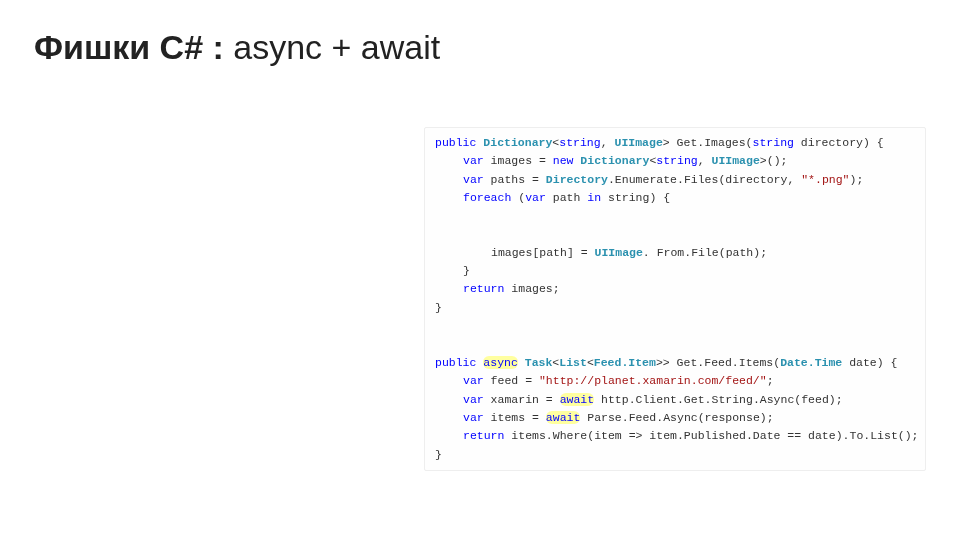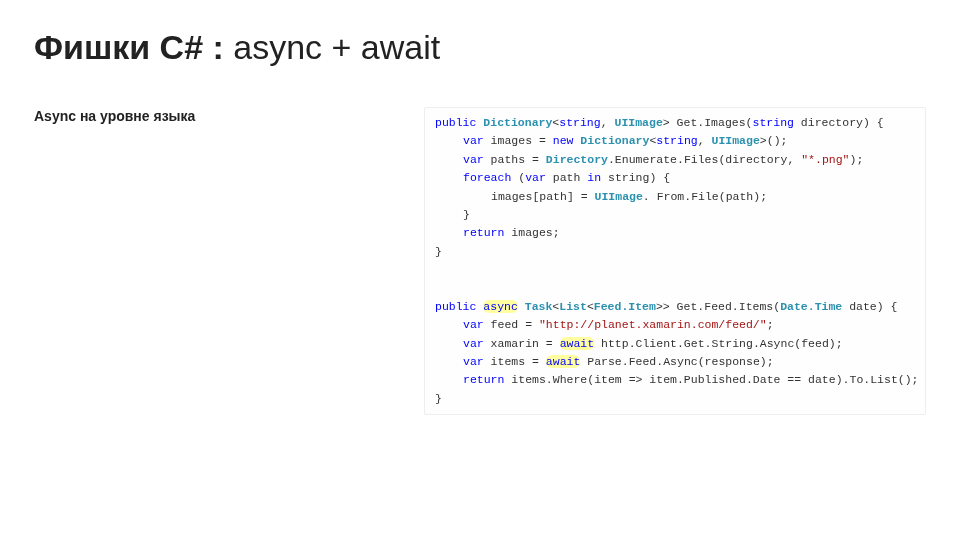--- a/index.html
+++ b/index.html
@@ -10,21 +10,21 @@
     font-family: "Segoe UI", Arial, sans-serif;
     overflow: hidden;
   }
   .slide {
     padding: 28px 34px 20px 34px;
   }
   .title {
     font-size: 34px;
     font-weight: 400;
     color: #222;
-    margin-bottom: 40px;
+    margin-bottom: 60px;
   }
   .title .bold { font-weight: 700; }
   .content {
     display: flex;
     gap: 20px;
   }
   .left {
     width: 370px;
     font-size: 14px;
     line-height: 1.4;
@@ -48,33 +48,32 @@
     line-height: 1.6;
     color: #333;
     white-space: pre;
     overflow: hidden;
   }
   .kw  { color: #0000ff; }        
   .typ { color: #2b91af; font-weight: bold; }        
   .str { color: #a31515; }
   .hl  { background: #ffffa0; border-radius: 6px; }   
   .indent1 { padding-left: 28px; display: inline-block; }
-  .indent2 { padding-left: 56px; display: inline-block; }
+  .indent2 { padding-left: 56px; display: inline-block; margin-top: 36px; }
 </style>
 </head>
 <body>
 
 <div class="slide">
   <h1 class="title">
     <span class="bold">Фишки C# :</span><span> async + await</span>
   </h1>
 
   <div class="content">
     <div class="left">
-      <div class="subheading">Async на уровне языка</div>
     </div>
 
     <div class="right"><span class="kw">public</span> <span class="typ">Dictionary</span><span>&lt;</span><span class="kw">string</span><span>, </span><span class="typ">UIImage</span><span>&gt;</span><span> Get.Images(</span><span class="kw">string</span><span> directory) {</span>
 <span class="indent1"><span class="kw">var</span><span> images = </span><span class="kw">new</span><span> </span><span class="typ">Dictionary</span><span>&lt;</span><span class="kw">string</span><span>, </span><span class="typ">UIImage</span><span>&gt;</span><span>();</span></span>
 <span class="indent1"><span class="kw">var</span><span> paths = </span><span class="typ">Directory</span><span>.Enumerate.Files(directory, </span><span class="str">"*.png"</span><span>);</span></span>
 <span class="indent1"><span class="kw">foreach</span><span> (</span><span class="kw">var</span><span> path </span><span class="kw">in</span><span> string) {</span></span>
 <span class="indent2"><span>images[path] = </span><span class="typ">UIImage</span><span>. From.File(path);</span></span>
 <span class="indent1"><span>}</span></span>
 <span class="indent1"><span class="kw">return</span><span> images;</span></span>
 <span>}</span>

